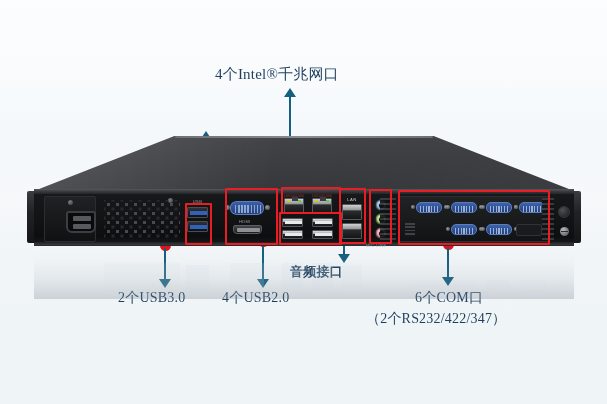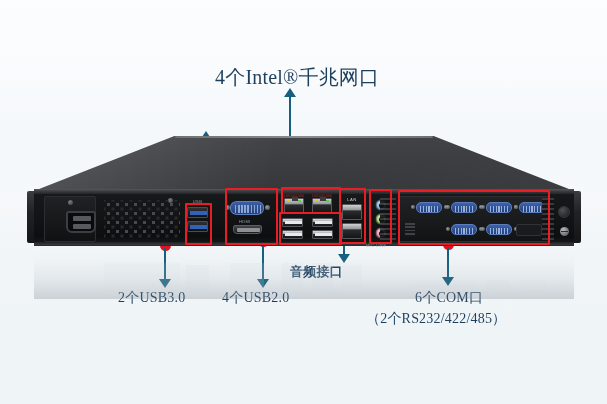--- a/index.html
+++ b/index.html
@@ -305,32 +305,32 @@
     border: 2px solid #ec1c24;
     border-radius: 1px;
     pointer-events: none;
   }
 </style>
 </head>
 <body>
 
 <div id="stage">
 
-  <div class="lbl serif" style="left:215px; top:66px; font-size:20px;">4个Intel®千兆网口</div>
+  <div class="lbl serif" style="left:215px; top:66px; font-size:15px;">4个Intel®千兆网口</div>
 
 
   <div class="lbl serif" style="left:118px; top:290px; font-size:14px;">2个USB3.0</div>
 
   <div class="lbl serif" style="left:222px; top:290px; font-size:14px;">4个USB2.0</div>
 
   <div class="lbl bold" style="left:290px; top:265px; font-size:13px; font-family:'DejaVu Sans',sans-serif;">音频接口</div>
 
   <div class="lbl serif" style="left:415px; top:290px; font-size:14px;">6个COM口</div>
 
-  <div class="lbl serif" style="left:366px; top:311px; font-size:14px;">（2个RS232/422/485）</div>
+  <div class="lbl serif" style="left:366px; top:311px; font-size:14px;">（2个RS232/422/347）</div>
 
   <div class="lead" style="left:289px; top:97px; height:90px;"></div>
   <div class="arrow up" style="left:284px; top:88px;"></div>
   <div class="dot" style="left:284px; top:182px;"></div>
 
   <div class="lead" style="left:205px; top:140px; height:47px;"></div>
   <div class="arrow up" style="left:200px; top:131px;"></div>
   <div class="dot" style="left:200px; top:182px;"></div>
 
   <div class="dot" style="left:160px; top:240px;"></div>

